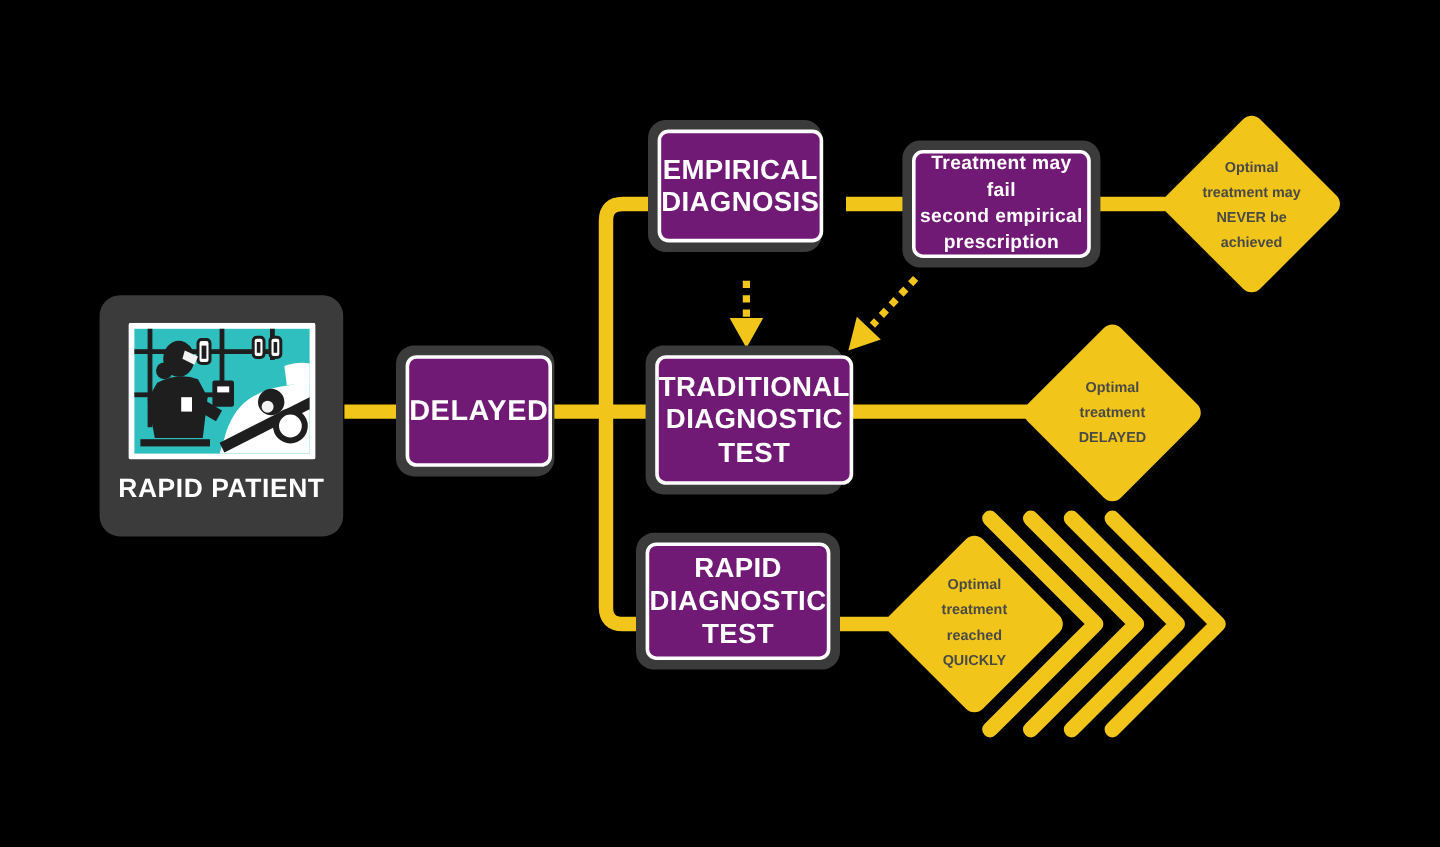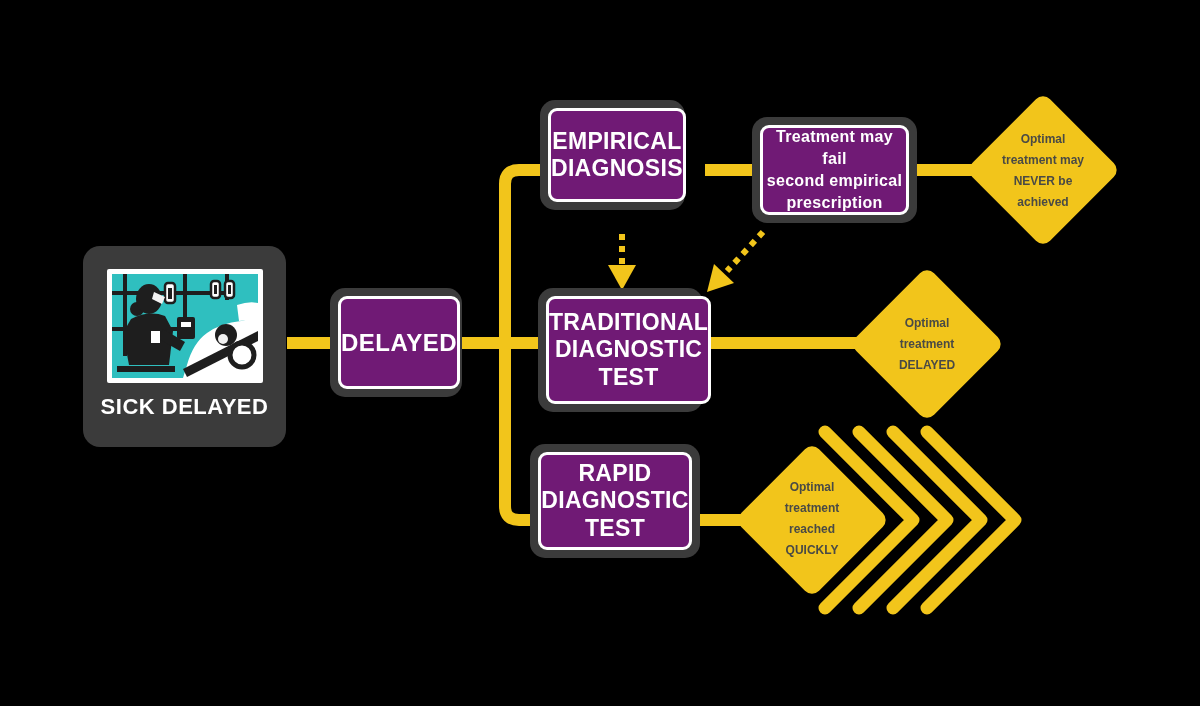--- a/index.html
+++ b/index.html
@@ -183,21 +183,21 @@
       <rect x="44" y="62" width="9" height="12" fill="#FFFFFF"></rect>
 
       <path d="M80,96 Q86,74 100,64 Q114,54 134,52 L151,48 L151,109 L76,109 Z" fill="#FFFFFF"></path>
       <path d="M130,36 Q142,32 151,34 L151,50 132,52 Z" fill="#FFFFFF"></path>
       <circle cx="119" cy="66" r="11" fill="#1E1E1E"></circle>
       <circle cx="116" cy="70" r="5" fill="#F2F2F2"></circle>
       <path d="M76,100 L151,62 L151,72 L80,108 Z" fill="#1E1E1E"></path>
       <circle cx="135" cy="86" r="12" fill="#FFFFFF" stroke="#1E1E1E" stroke-width="5"></circle>
       <rect x="10" y="97" width="58" height="6" fill="#1E1E1E"></rect>
     </svg>
-    <div id="sick-patient-label">SICK DELAYED</div>
+    <div id="sick-patient-label">RAPID PATIENT</div>
   </div>
 
   <div class="node doctor" id="doctor-node">
     <div class="node-inner">DELAYED</div>
   </div>
 
   <div class="node caps-lg" id="empirical-node">
     <div class="node-inner">EMPIRICAL
 DIAGNOSIS</div>
   </div>

